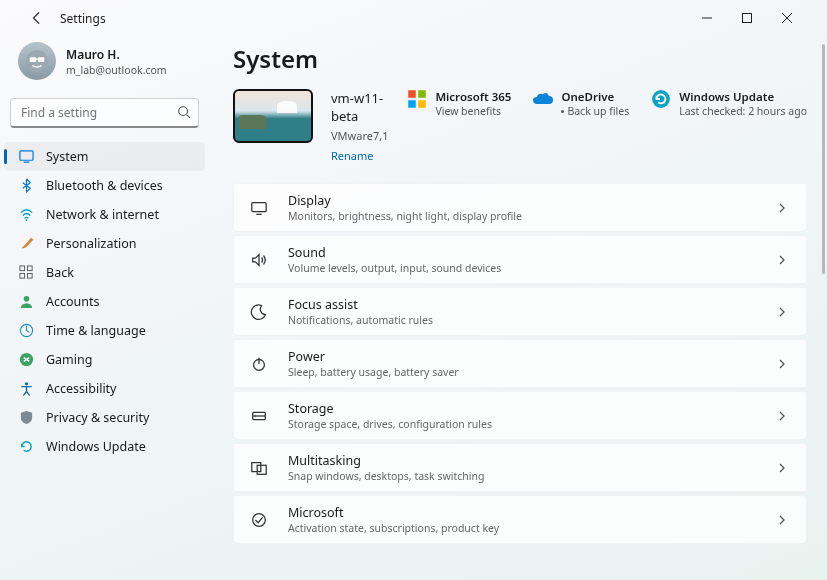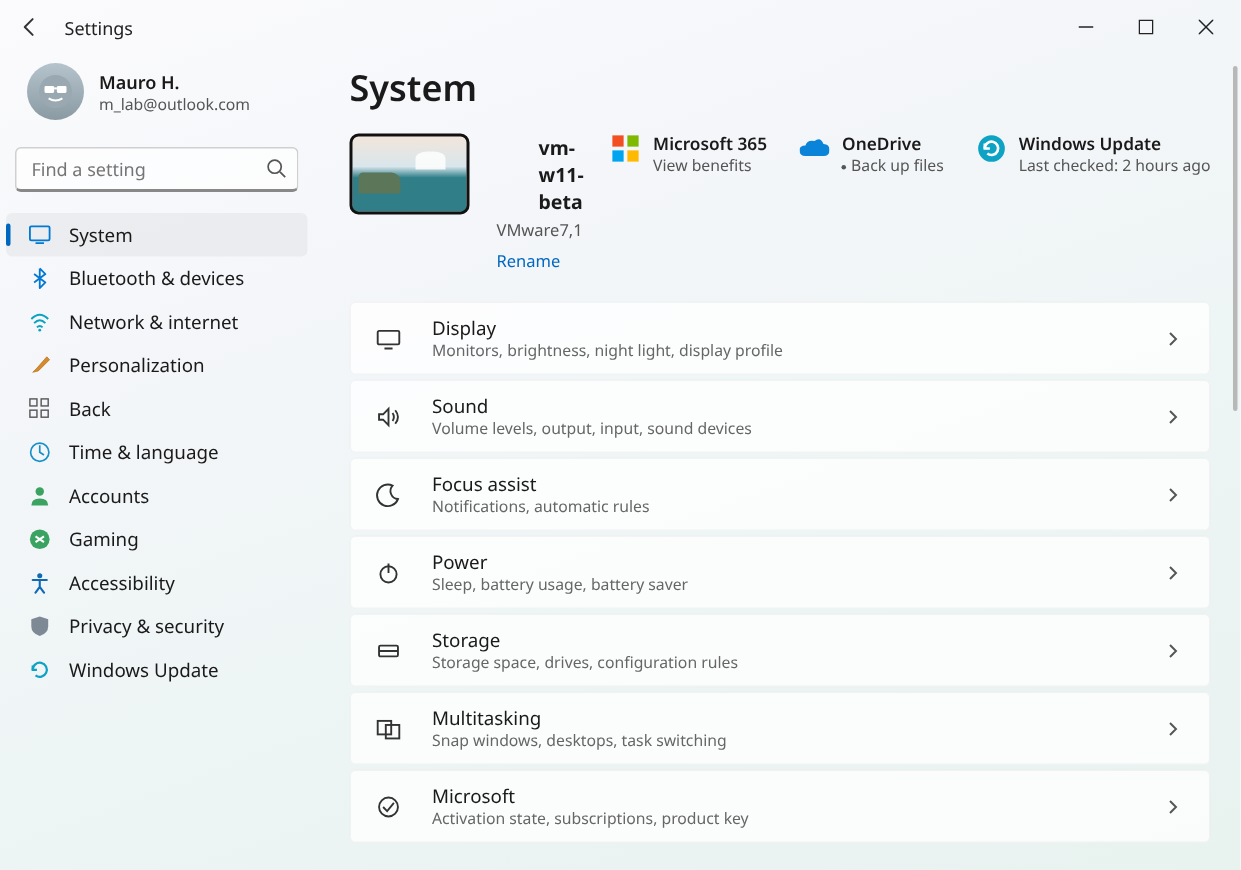--- a/index.html
+++ b/index.html
@@ -1,19 +1,19 @@
 <!DOCTYPE html>
 <html><head>
 <meta charset="utf-8">
 <style>
   * { box-sizing: border-box; margin: 0; padding: 0; font-family: "Segoe UI", system-ui, sans-serif; }
   body { width: 827px; height: 580px; background: linear-gradient(160deg, #fbfbfd 0%, #f4f6f9 30%, #eef5f5 60%, #e8f2ef 100%); overflow: hidden; position: relative; color: #1a1a1a; }
 
   
-  .titlebar { height: 36px; display: flex; align-items: center; padding: 0 3px; }
+  .titlebar { height: 36px; display: flex; align-items: center; padding: 0 20px; }
   .back-btn { width: 34px; height: 34px; display: flex; align-items: center; justify-content: center; cursor: pointer; border-radius: 4px; }
   .back-btn svg { width: 14px; height: 14px; }
   .app-title { font-size: 12px; margin-left: 6px; color: #222; }
   .win-controls { margin-left: auto; display: flex; }
   .win-btn { width: 40px; height: 32px; display: flex; align-items: center; justify-content: center; cursor: pointer; }
   .win-btn svg { width: 10px; height: 10px; }
 
   .content { display: flex; height: calc(580px - 36px); }
 
   
@@ -37,21 +37,21 @@
   .nav-icon svg { width: 15px; height: 15px; }
 
   
   .main { flex: 1; padding: 6px 20px 0 18px; overflow-y: auto; }
   .page-title { font-size: 24px; font-weight: 600; margin-bottom: 14px; }
 
   .hero { display: flex; align-items: flex-start; gap: 18px; margin-bottom: 18px; flex-wrap: nowrap; }
   .pc-thumb { width: 80px; height: 54px; border: 2px solid #111; border-radius: 6px; background: linear-gradient(180deg,#f2e5db 0%,#d9e6ec 40%,#2f7e88 55%,#2f7e88 100%); flex-shrink: 0; position: relative; overflow: hidden; }
   .pc-thumb::before { content:""; position:absolute; left:42px; top:10px; width:20px; height:12px; background:#fefefe; border-radius:40% 40% 0 0; opacity:0.85;}
   .pc-thumb::after { content:""; position:absolute; left:4px; top:24px; width:28px; height:14px; background:#5b7658; border-radius:3px 6px 0 0;}
-  .pc-info .pc-name { font-size: 13px; font-weight: 700; margin-left: 28px; }
+  .pc-info .pc-name { font-size: 13px; font-weight: 400; }
   .pc-info .pc-sub { font-size: 11px; color: #555; margin-top: 3px; }
   .pc-info .rename { font-size: 11px; color: #0067c0; margin-top: 0; cursor: pointer; display: inline-block; }
 
   .hero-tiles { display: flex; gap: 22px; margin-left: auto; }
   .tile { display: flex; gap: 8px; align-items: flex-start; }
   .tile .ticon { width: 20px; height: 20px; flex-shrink: 0; display:flex; align-items:center; justify-content:center;}
   .tile .tlabel { font-size: 11.5px; font-weight: 600; white-space: nowrap; }
   .tile .tsub { font-size: 10.5px; color: #555; white-space: nowrap; display:flex; align-items:center; gap:3px;}
   .bullet { width:3px;height:3px;border-radius:50%;background:#555;display:inline-block;}
 
@@ -167,34 +167,34 @@
               <rect x="9" y="1" width="5" height="5" stroke="#555" fill="none"></rect>
               <rect x="1" y="9" width="5" height="5" stroke="#555" fill="none"></rect>
               <rect x="9" y="9" width="5" height="5" stroke="#555" fill="none"></rect>
             </svg>
           </span>
         <span>Back</span>
       </div>
       <div class="nav-item">
         <span class="nav-icon">
             <svg viewBox="0 0 16 16">
+              <circle cx="8" cy="5" r="3" fill="#3ba361"></circle>
+              <path d="M2 15 Q2 10 8 10 Q14 10 14 15" fill="#3ba361"></path>
+            </svg>
+          </span>
+        <span>Accounts</span>
+      </div>
+      <div class="nav-item">
+        <span class="nav-icon">
+            <svg viewBox="0 0 16 16">
               <circle cx="8" cy="8" r="6.5" stroke="#1890c9" stroke-width="1.2" fill="none"></circle>
               <path d="M8 3 L8 8 L11 10" stroke="#1890c9" stroke-width="1.2" fill="none"></path>
             </svg>
           </span>
         <span>Time &amp; language</span>
-      </div>
-      <div class="nav-item">
-        <span class="nav-icon">
-            <svg viewBox="0 0 16 16">
-              <circle cx="8" cy="5" r="3" fill="#3ba361"></circle>
-              <path d="M2 15 Q2 10 8 10 Q14 10 14 15" fill="#3ba361"></path>
-            </svg>
-          </span>
-        <span>Accounts</span>
       </div>
       <div class="nav-item">
         <span class="nav-icon">
             <svg viewBox="0 0 16 16">
               <circle cx="8" cy="8" r="7" fill="#3ba361"></circle>
               <path d="M5 6 L11 10 M5 10 L11 6" stroke="#fff" stroke-width="1.5"></path>
             </svg>
           </span>
         <span>Gaming</span>
       </div>

